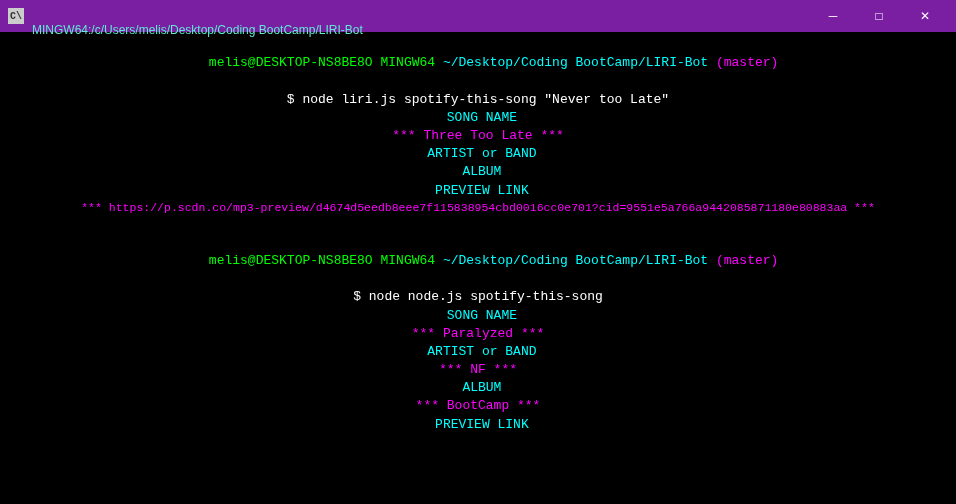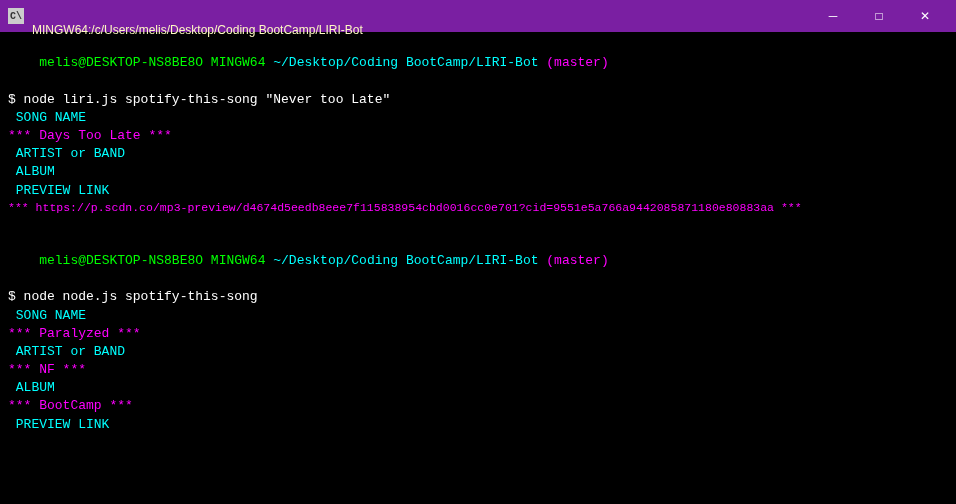--- a/index.html
+++ b/index.html
@@ -39,21 +39,21 @@
       background: #ccc;
       display: flex;
       align-items: center;
       justify-content: center;
       font-size: 10px;
       color: #333;
       font-weight: bold;
     }
 
     .title-bar-title {
-      color: #fef9c3;
+      color: #5eead4;
       font-size: 12px;
       font-family: 'Segoe UI', sans-serif;
       margin-top: 28px;
     }
 
     .title-bar-controls {
       display: flex;
       gap: 0;
     }
 
@@ -73,20 +73,21 @@
       background: #000;
       color: #fff;
       padding: 4px 8px;
       height: calc(504px - 32px);
       overflow: hidden;
     }
 
     .line {
       line-height: 1.4;
       white-space: pre;
+      text-align: center;
     }
 
     .color-cyan { color: #00ffff; }
     .color-green { color: #00ff00; }
     .color-white { color: #ffffff; }
     .color-magenta { color: #ff00ff; }
 
     .empty-line {
       height: 18px;
     }
@@ -109,21 +110,21 @@
 </div>
 
 <div class="terminal">
 
   <div class="line">
     <span class="color-green">melis@DESKTOP-NS8BE8O MINGW64</span><span class="color-cyan"> ~/Desktop/Coding BootCamp/LIRI-Bot</span><span class="color-magenta"> (master)</span>
   </div>
   <div class="line color-white">$ node liri.js spotify-this-song "Never too Late"</div>
 
   <div class="line color-cyan"> SONG NAME</div>
-  <div class="line color-magenta">*** Days Too Late ***</div>
+  <div class="line color-magenta">*** Three Too Late ***</div>
   <div class="line color-cyan"> ARTIST or BAND</div>
   <div class="line color-cyan"> ALBUM</div>
   <div class="line color-cyan"> PREVIEW LINK</div>
   <div class="line color-magenta" style="font-size:11.5px;">*** https://p.scdn.co/mp3-preview/d4674d5eedb8eee7f115838954cbd0016cc0e701?cid=9551e5a766a9442085871180e80883aa ***</div>
 
   <div class="empty-line"></div>
 
   <div class="line">
     <span class="color-green">melis@DESKTOP-NS8BE8O MINGW64</span><span class="color-cyan"> ~/Desktop/Coding BootCamp/LIRI-Bot</span><span class="color-magenta"> (master)</span>
   </div>

